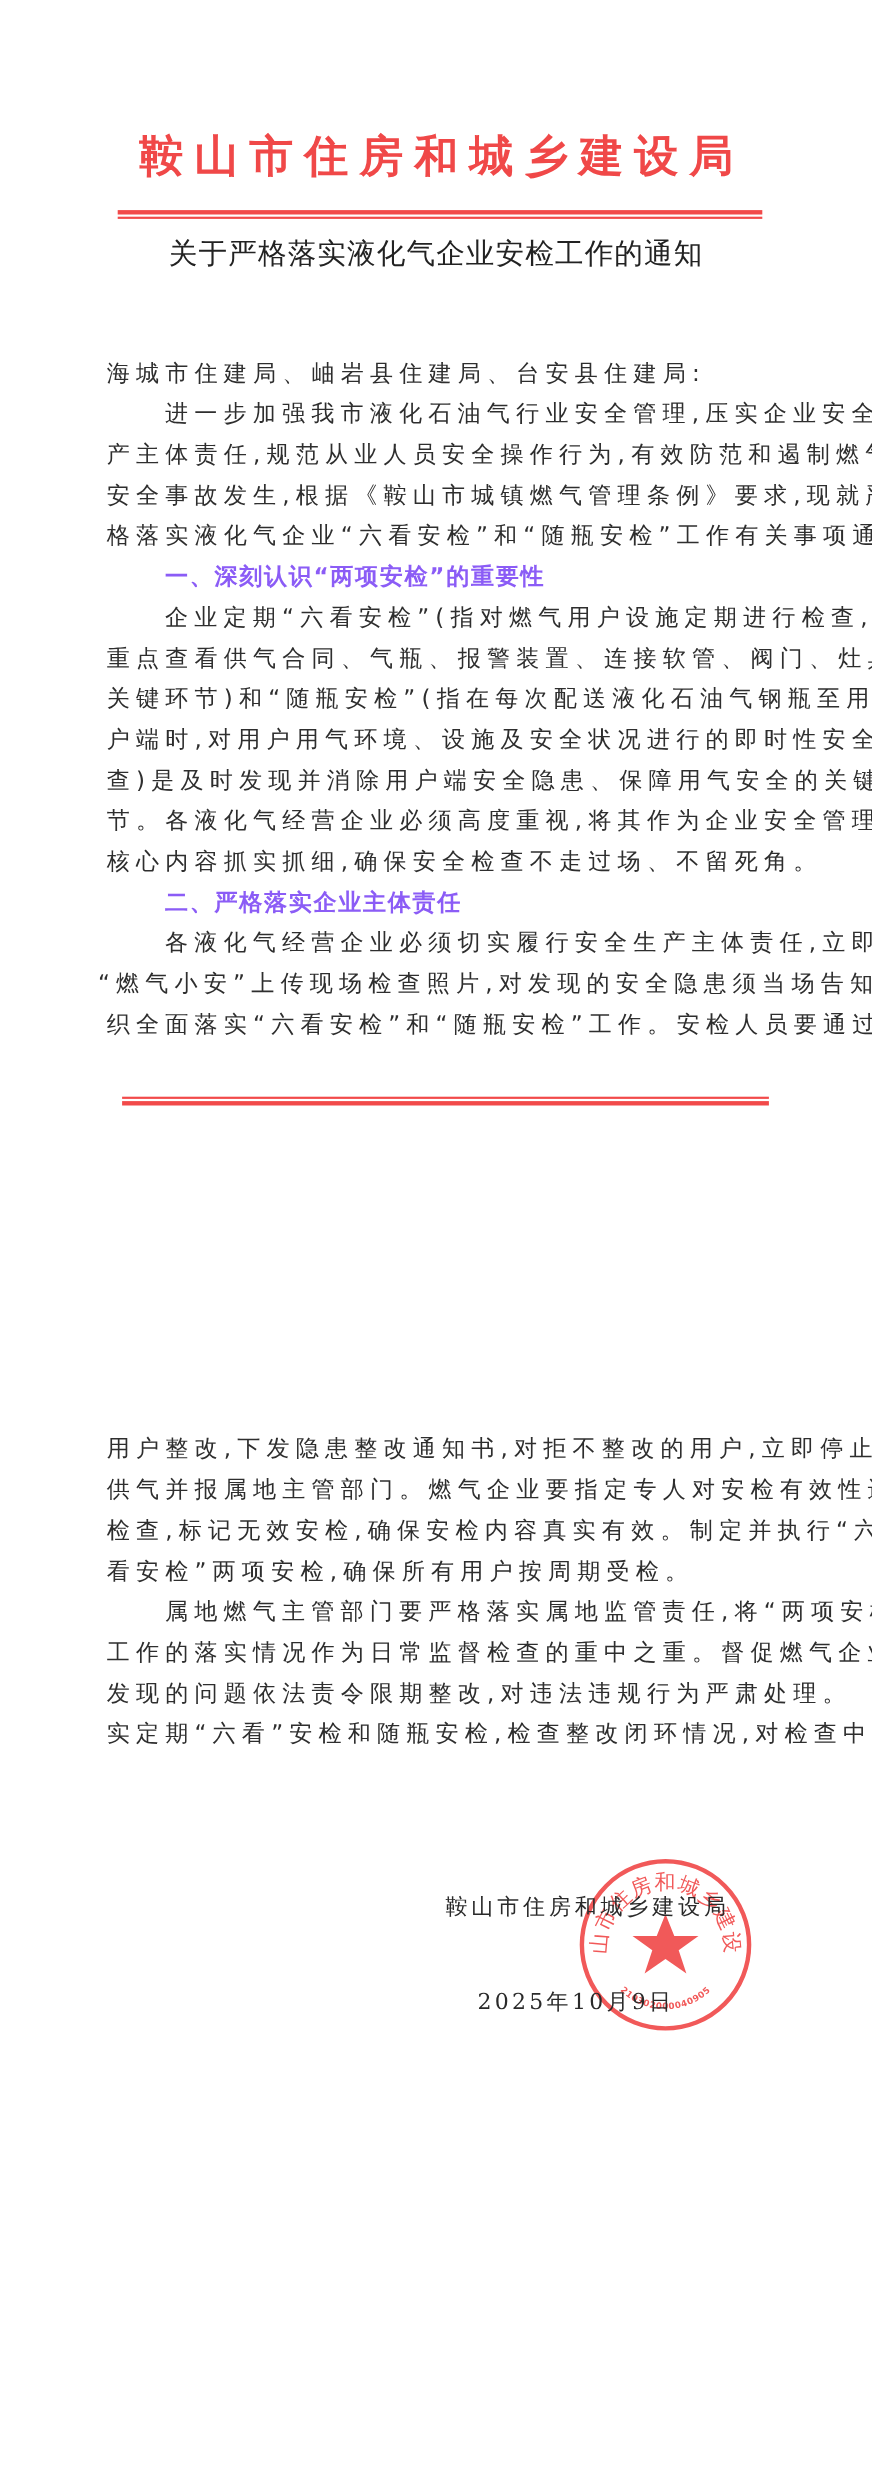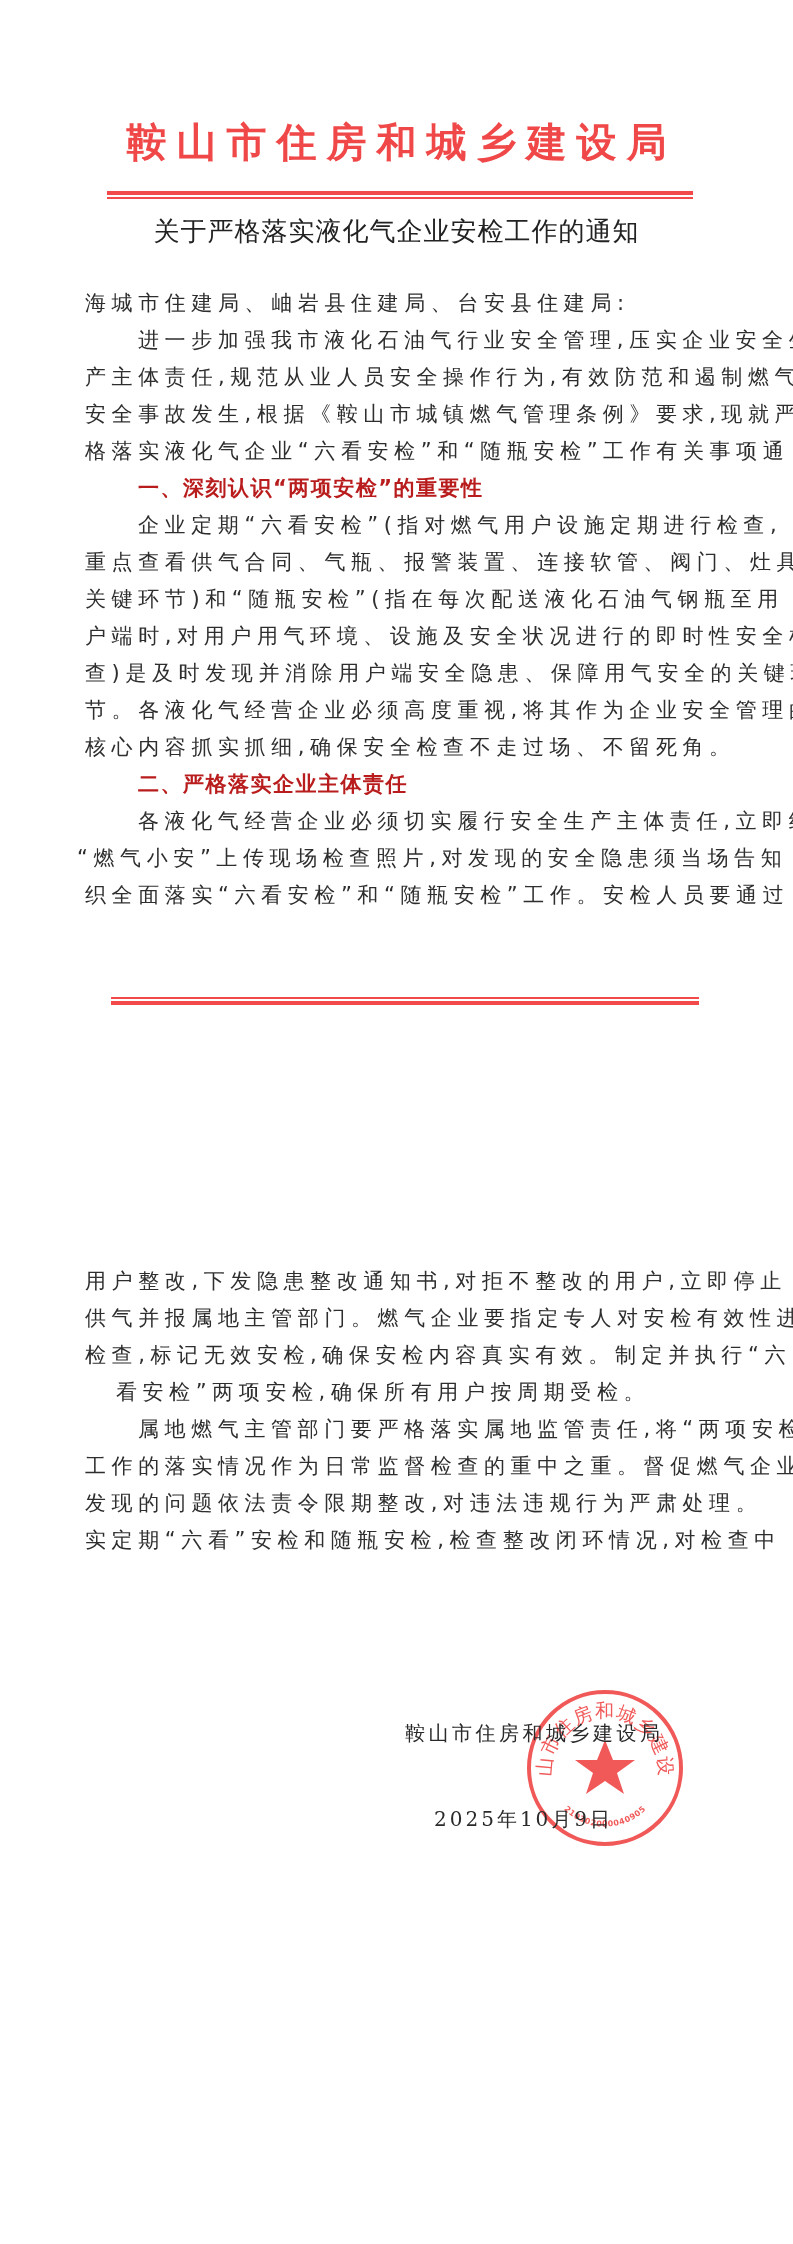--- a/index.html
+++ b/index.html
@@ -24,29 +24,30 @@
 
   .doc-title {
     position: absolute; left: 0; width: 793px; top: 214px;
     text-align: center;
     font-family: "DejaVu Serif", "Liberation Serif", serif;
     font-size: 26px; line-height: 34px; letter-spacing: 1px;
     color: #222;
   }
 
   .body-text {
-    position: absolute; left: 85px; width: 596px;
+    position: absolute; left: 97px; width: 596px;
     font-family: "DejaVu Sans", "Liberation Sans", sans-serif;
     font-size: 21px; line-height: 37px;
     letter-spacing: 5.6px;
     color: #2e2e2e;
+    margin-top: 36px;
   }
   .line { display: block; white-space: nowrap; height: 37px; }
   .indent { padding-left: 53px; }
-  .heading { font-weight: bold; letter-spacing: 1.5px; font-size: 21px; color: #b91c1c; }
+  .heading { font-weight: bold; letter-spacing: 1.5px; font-size: 21px; color: #8b5cf6; }
 
   .sign {
     position: absolute; font-family: "DejaVu Serif", "Liberation Serif", serif;
     font-size: 20px; line-height: 28px; color: #2a2a2a; white-space: nowrap;
     z-index: 2;
   }
   .stamp { position: absolute; left: 525px; top: 1688px; width: 160px; height: 160px; z-index: 1; opacity: 0.9; }
 </style>
 </head>
 <body>
@@ -82,21 +83,21 @@
     <span class="line indent">各液化气经营企业必须切实履行安全生产主体责任,立即组</span>
     <span class="line" style="margin-left:-8px;">“燃气小安”上传现场检查照片,对发现的安全隐患须当场告知</span>
     <span class="line">织全面落实“六看安检”和“随瓶安检”工作。安检人员要通过</span>
   </div>
 
   <div>
     <div class="rule" style="left:111px; top:997px; width:588px; height:1.5px;"></div>
     <div class="rule" style="left:111px; top:1001px; width:588px; height:4px;"></div>
   </div>
 
-  <div class="body-text" style="top:1263px;text-align:center;">
+  <div class="body-text" style="top:1263px;">
     <span class="line">用户整改,下发隐患整改通知书,对拒不整改的用户,立即停止</span>
     <span class="line">供气并报属地主管部门。燃气企业要指定专人对安检有效性进行</span>
     <span class="line">检查,标记无效安检,确保安检内容真实有效。制定并执行“六</span>
     <span class="line">看安检”两项安检,确保所有用户按周期受检。</span>
 
     <span class="line indent">属地燃气主管部门要严格落实属地监管责任,将“两项安检”</span>
     <span class="line">工作的落实情况作为日常监督检查的重中之重。督促燃气企业落</span>
     <span class="line">发现的问题依法责令限期整改,对违法违规行为严肃处理。</span>
     <span class="line">实定期“六看”安检和随瓶安检,检查整改闭环情况,对检查中</span>
   </div>

